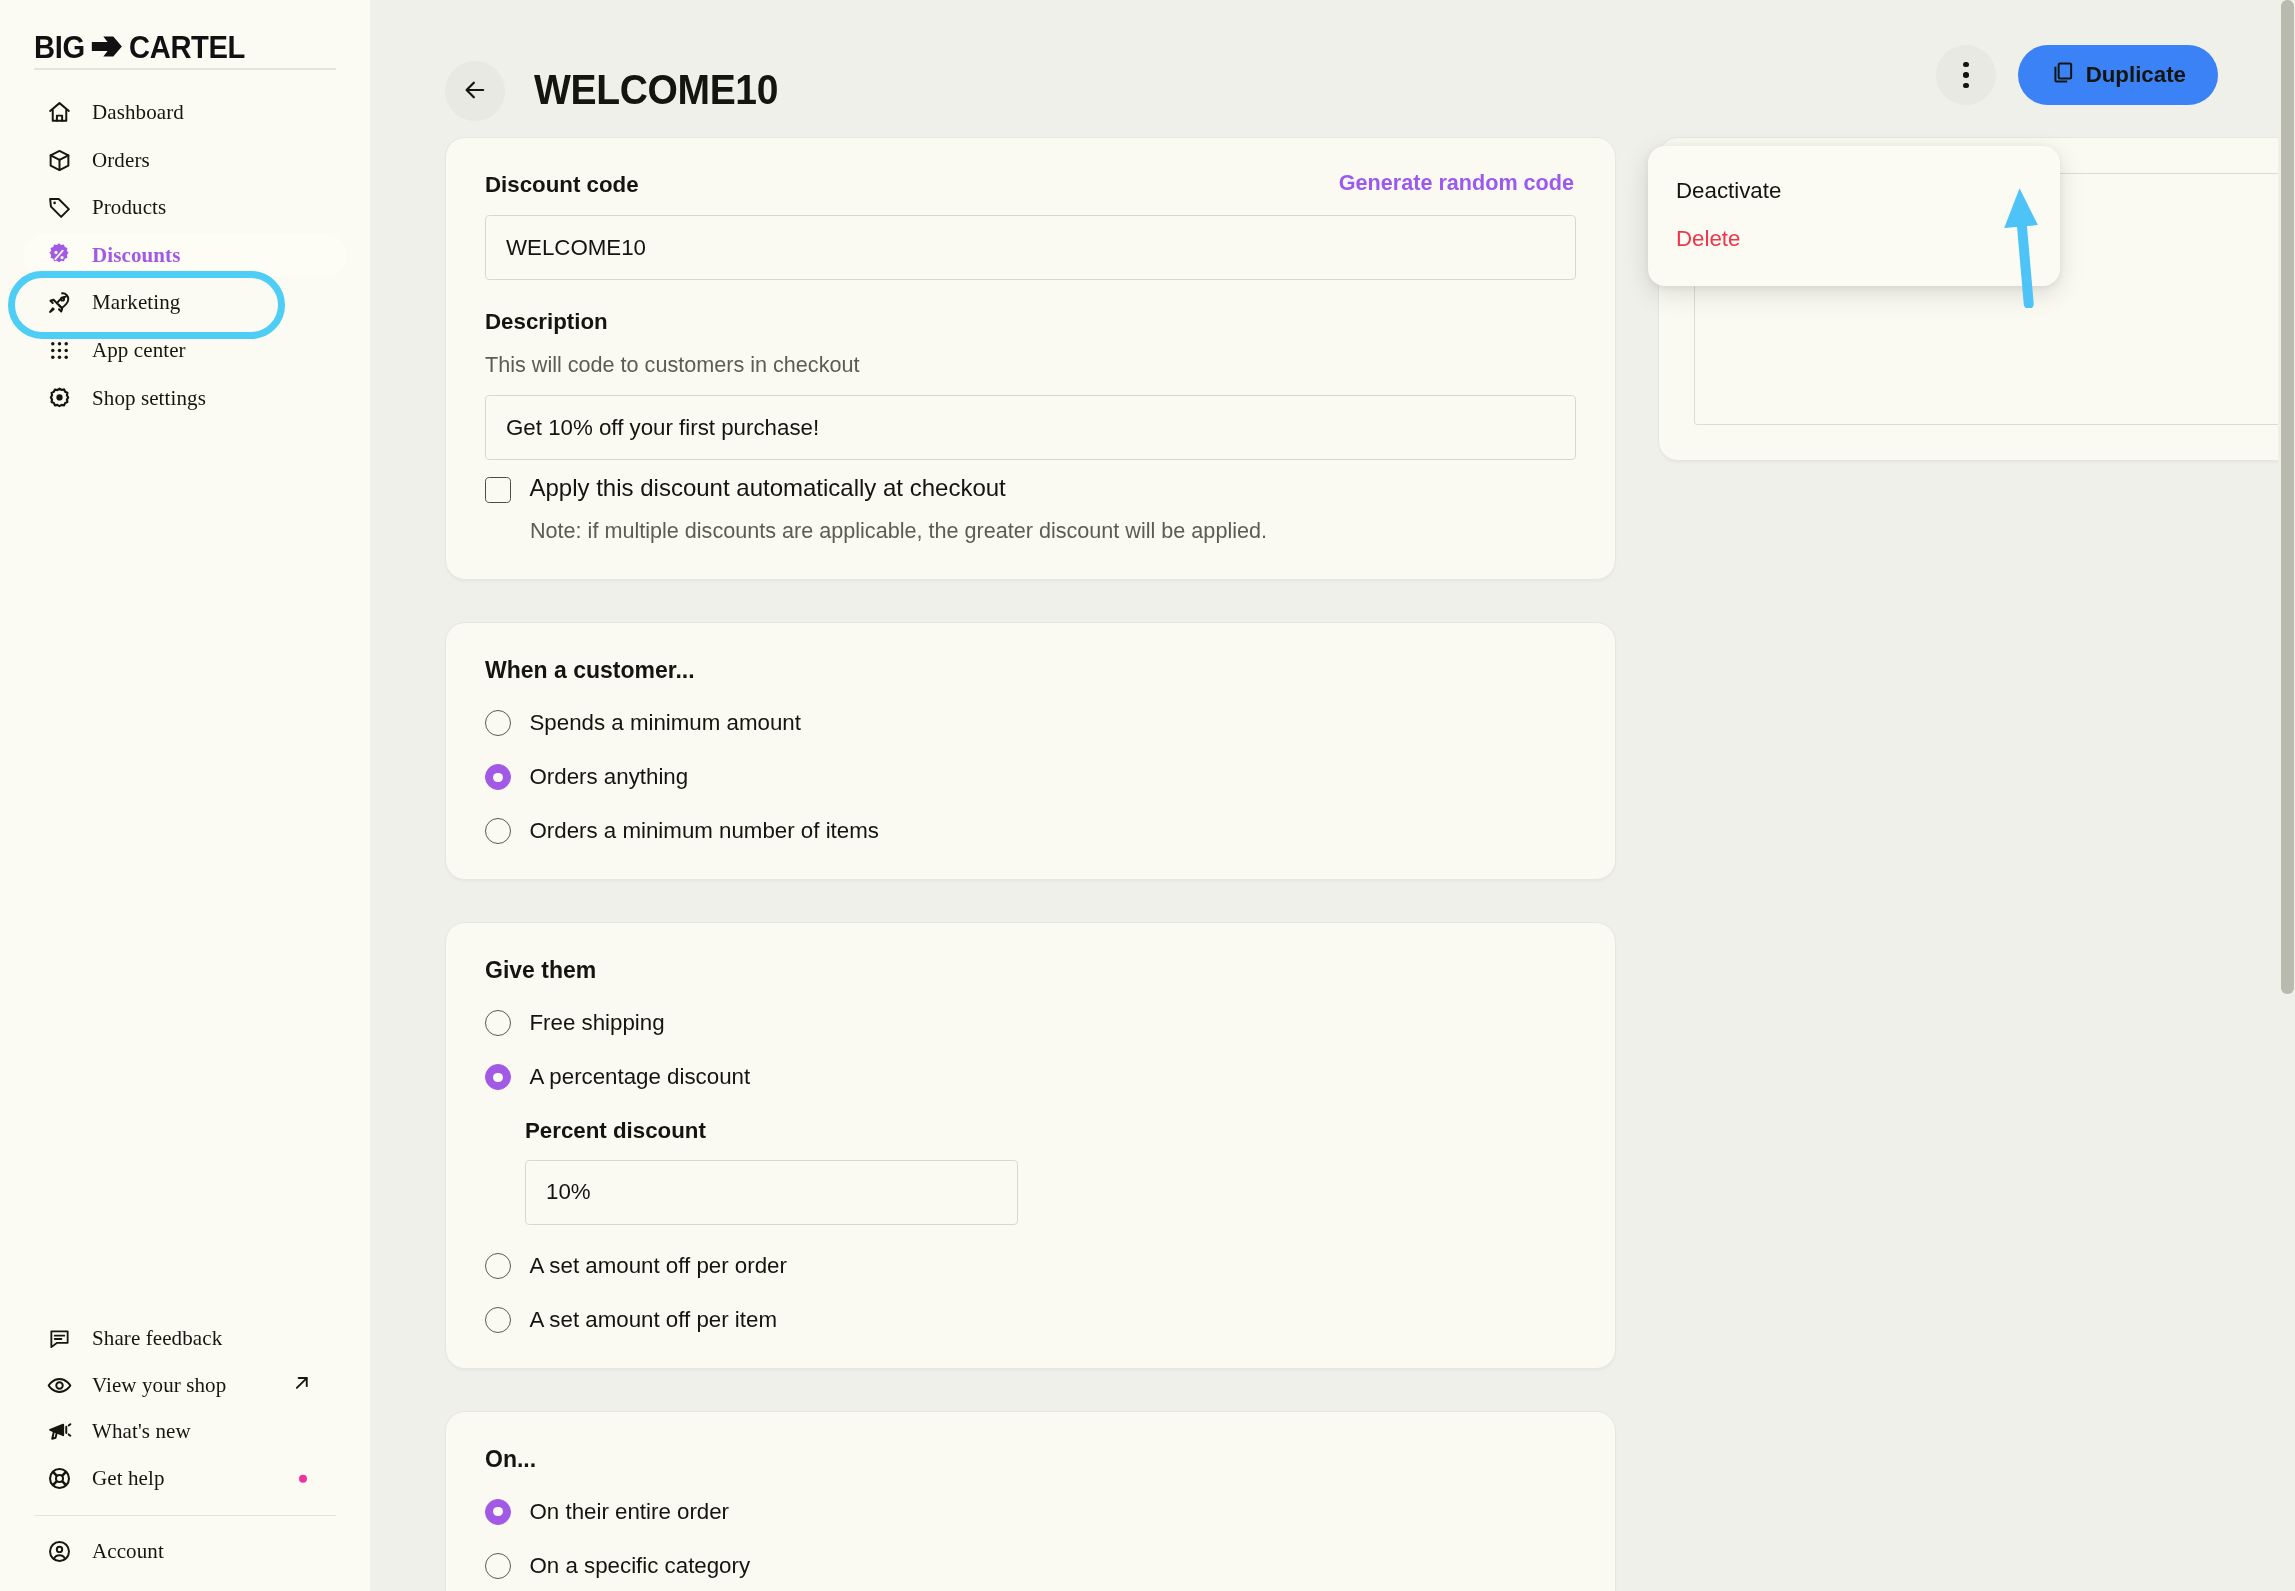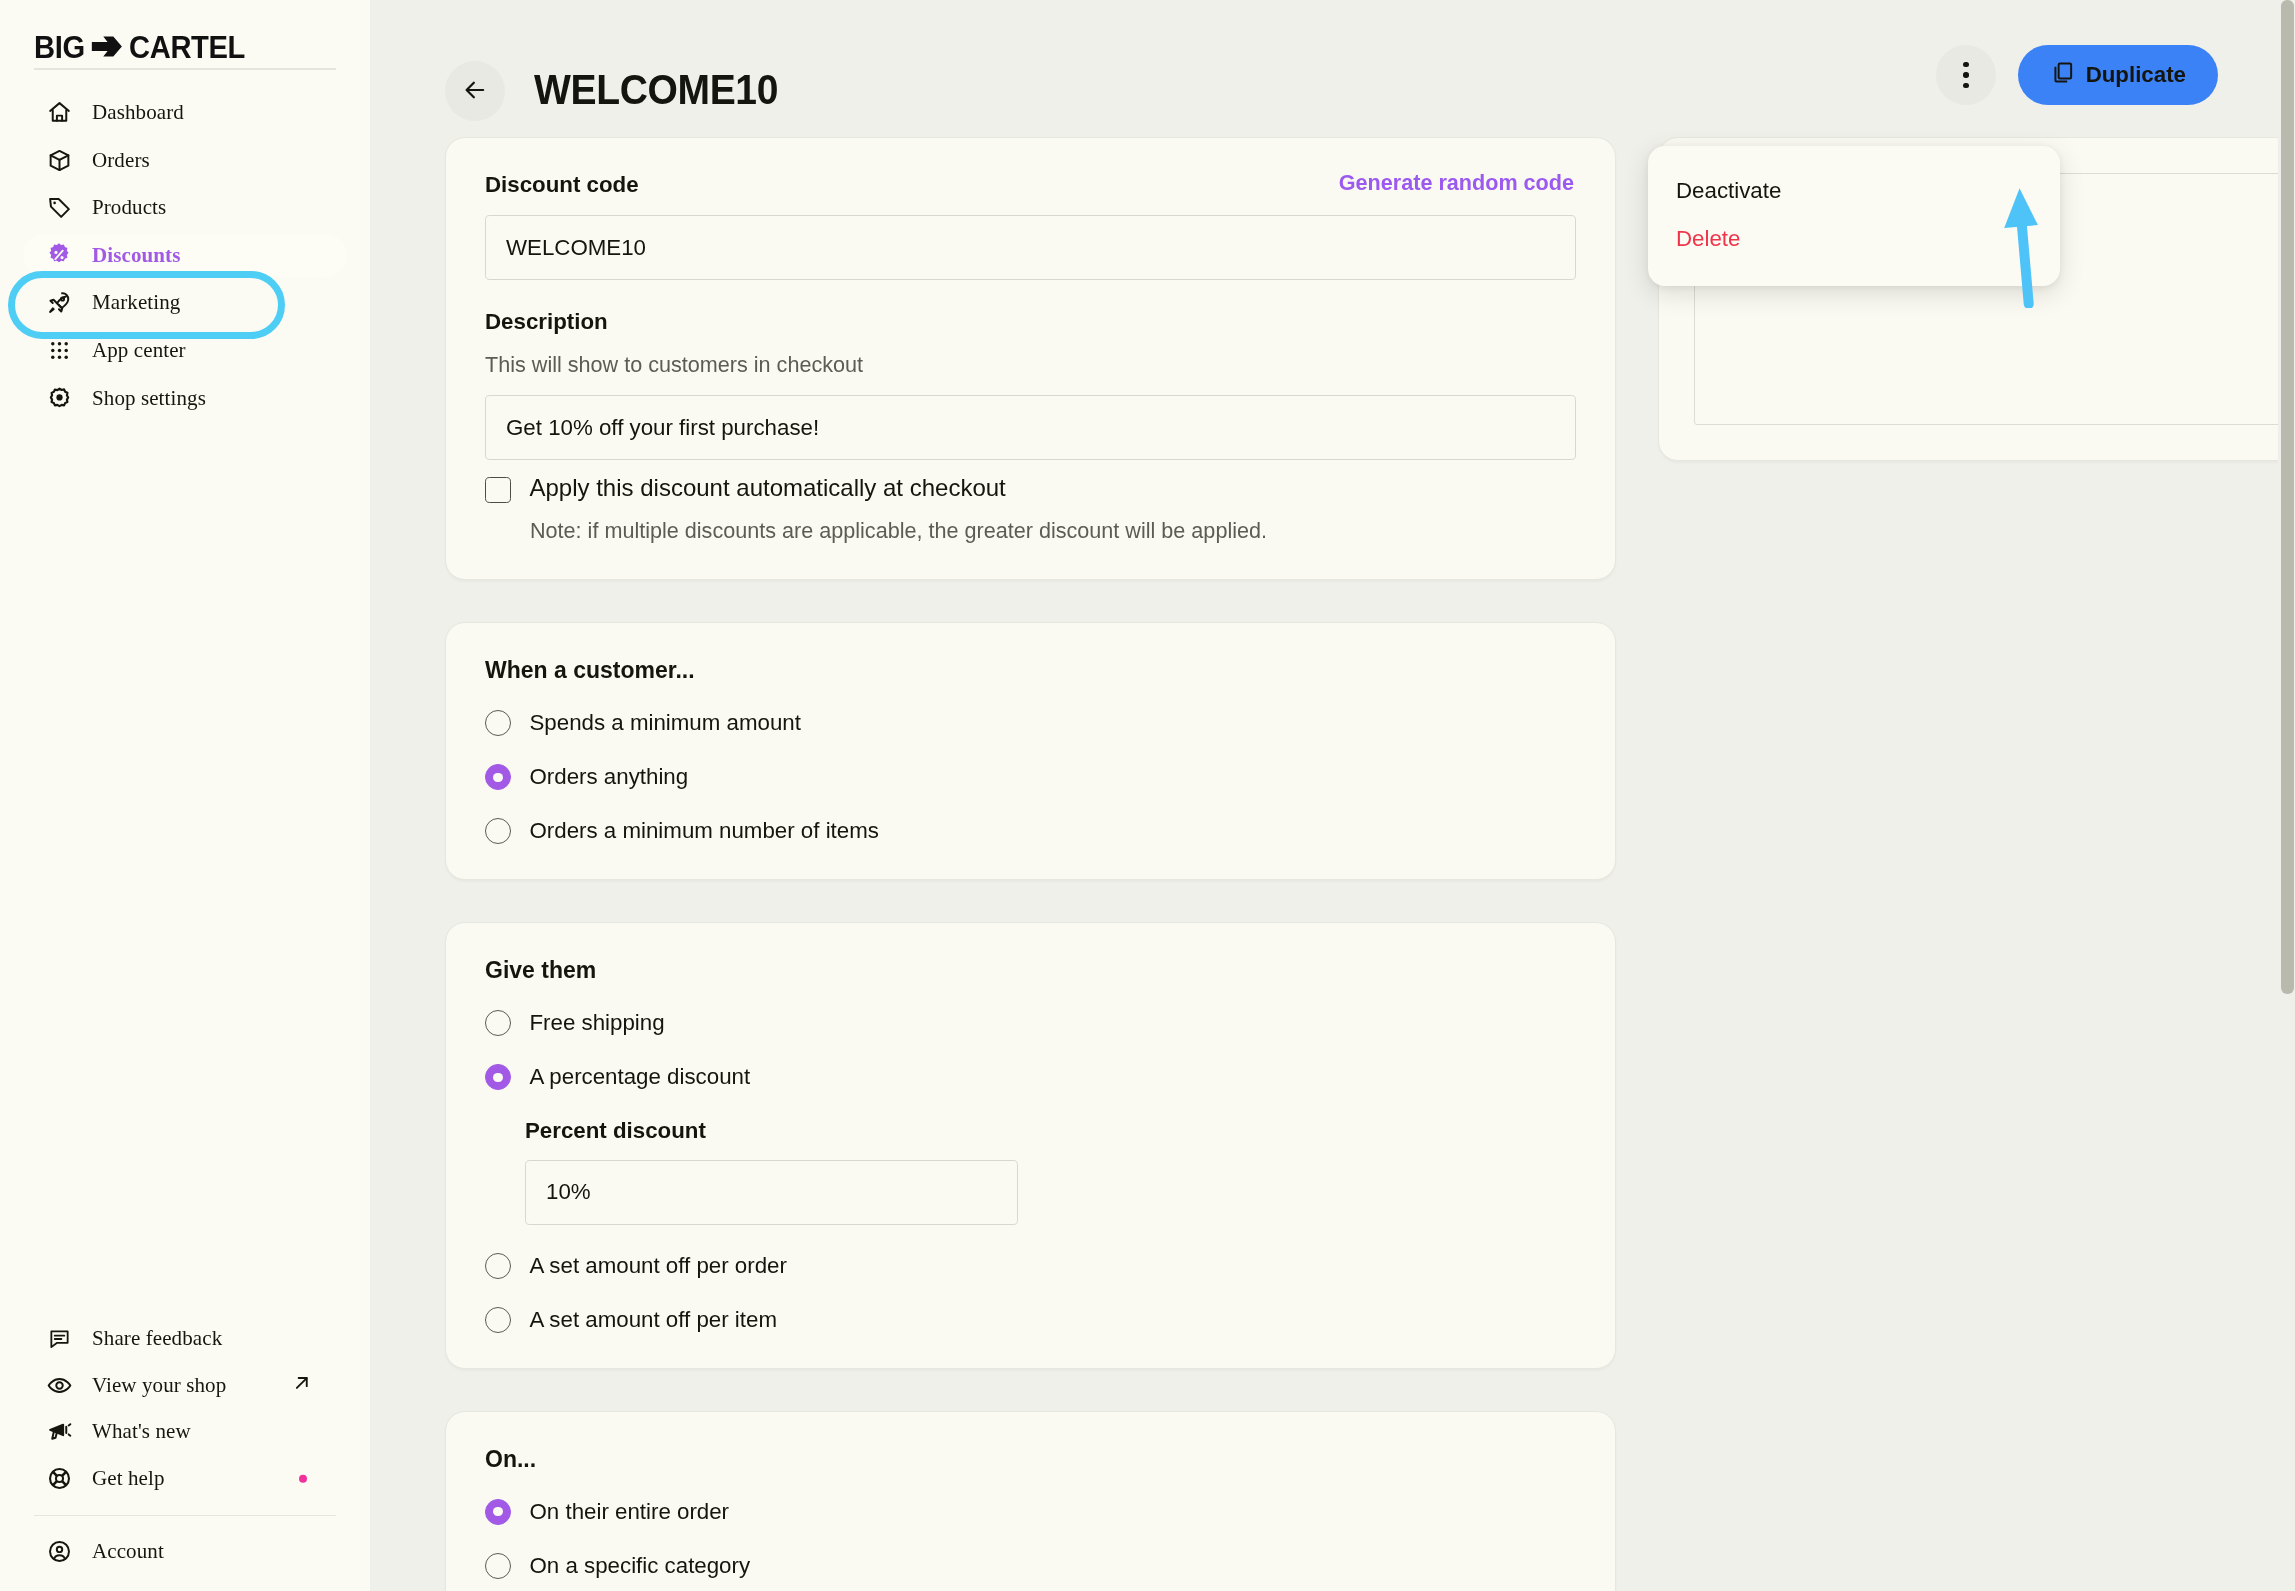--- a/index.html
+++ b/index.html
@@ -486,21 +486,21 @@
   <div class="content">
 
     <div class="col-left">
 
       <div class="card">
         <div class="gen-link">Generate random code</div>
         <div class="field-label">Discount code</div>
         <input class="text-input" value="WELCOME10" style="">
         <div class="gap-28"></div>
         <div class="field-label">Description</div>
-        <div class="field-help">This will show to customers in checkout</div>
+        <div class="field-help">This will code to customers in checkout</div>
         <input class="text-input" value="Get 10% off your first purchase!" style="">
         <div class="check-row">
           <span class="checkbox"></span>
           <span class="check-label">Apply this discount automatically at checkout</span>
         </div>
         <div class="note">Note: if multiple discounts are applicable, the greater discount will be applied.</div>
       </div>
 
       <div class="card">
         <div class="section-title">When a customer...</div>

